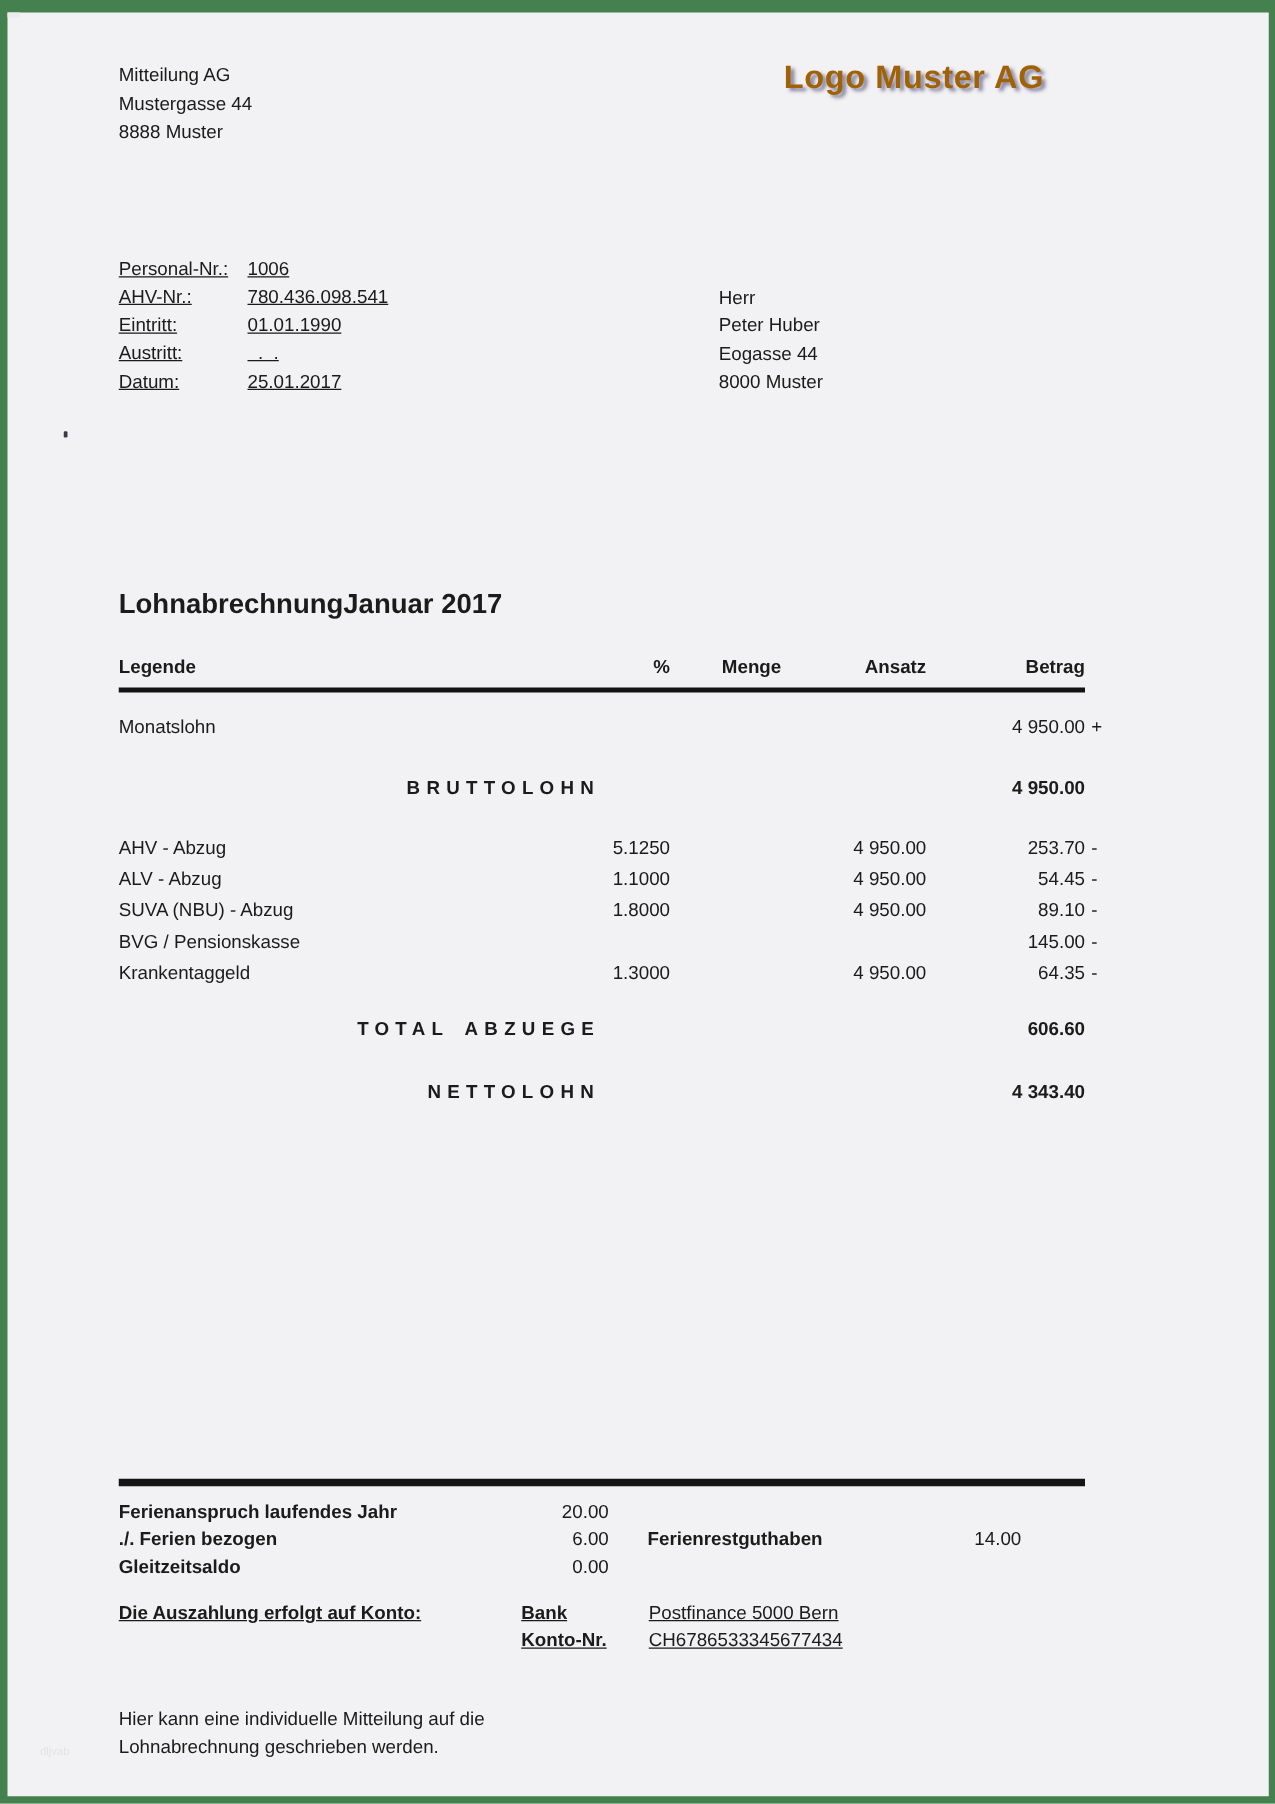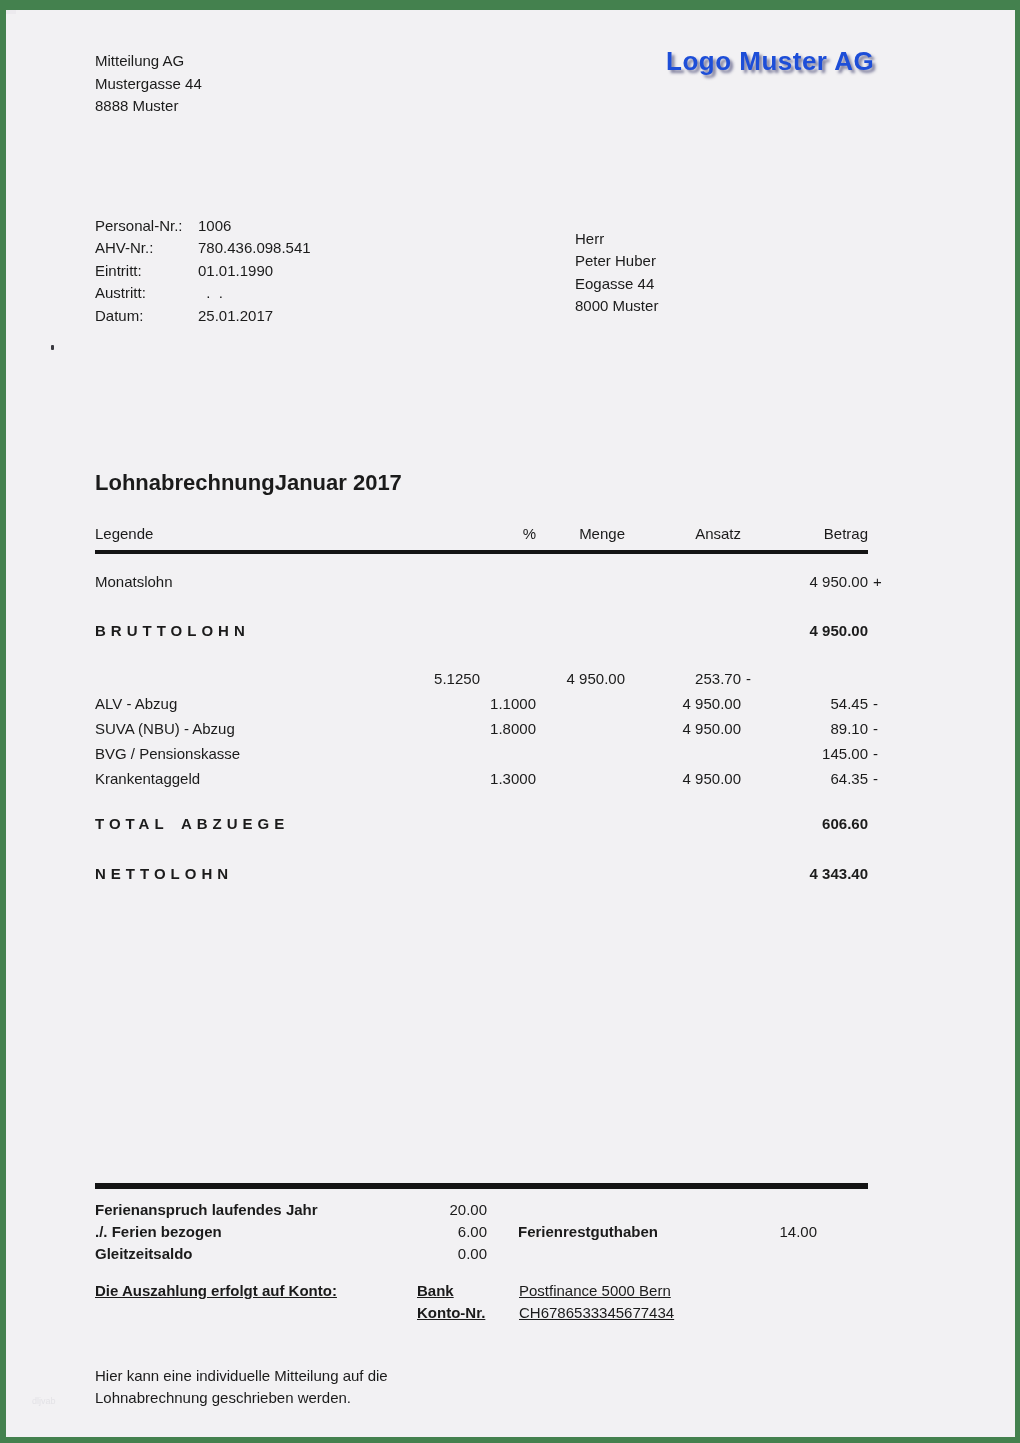--- a/index.html
+++ b/index.html
@@ -28,52 +28,52 @@
     background:#eceaee;
   }
 
   .abs { position:absolute; }
 
   
   .company { left:89px; top:40px; line-height:22.5px; }
 
   
   .logo {
-    left:660px; top:36px;
+    left:621px; top:36px;
     font-size:26px; font-weight:bold; letter-spacing:0.5px;
-    color:#1d4ed8;
+    color:#a16207;
     text-shadow:3px 3px 3px rgba(110,110,145,0.85);
   }
 
   
-  .info { left:89px; top:205px; }
+  .info { left:89px; top:195px;text-decoration:underline; }
   .irow { display:grid; grid-template-columns:103px auto; line-height:22.4px; }
 
   .recipient { left:569px; top:218px; line-height:22.4px; }
 
   .stray-dot { left:45px; top:335px; width:3px; height:5px; background:#3a3a40; border-radius:1px; }
 
   
   .title { left:89px; top:460px; font-size:22px; font-weight:bold; display:flex; }
 
   
   .table { left:89px; top:512px; width:789px; }
   .trow, .thead {
     display:grid;
     grid-template-columns:1fr 56px 89px 116px 127px 16px;
   }
-  .thead { line-height:24px; font-weight:normal; }
+  .thead { line-height:24px; font-weight:bold; }
   .trow  { line-height:25px; }
   .num   { text-align:right; }
   .sign  { padding-left:5px; text-align:left; }
   .rule-thick { height:4px; background:#141414; width:773px; margin-top:4px; }
   .sp16 { height:15px; } .sp24 { height:24px; } .sp23 { height:23px; }
   .sp20 { height:20px; } .sp25 { height:25px; }
   .bold { font-weight:bold; }
-  .spaced { letter-spacing:5px; word-spacing:4px; }
+  .spaced { letter-spacing:5px; word-spacing:4px;text-align:right; }
 
   
   .bottom { left:89px; top:1173px; width:789px; }
   .rule-heavy { height:6px; background:#141414; width:773px; margin-bottom:10px; }
   .vrow { display:grid; grid-template-columns:292px 100px 31px 160px 139px; line-height:22px; }
   .vrow .lbl, .prow .lbl { font-weight:bold; }
   .payment { margin-top:15px; }
   .prow { display:grid; grid-template-columns:322px 102px 1fr; line-height:22px;text-decoration:underline; }
 
   
@@ -158,20 +158,21 @@
       <span class="spaced">BRUTTOLOHN</span>
       <span class="num"></span>
       <span class="num"></span>
       <span class="num"></span>
       <span class="num">4 950.00</span>
       <span class="sign"></span>
     </div>
     <div class="sp23"></div>
 
     <div class="trow">
+      <span>AHV - Abzug</span>
       <span class="num">5.1250</span>
       <span class="num"></span>
       <span class="num">4 950.00</span>
       <span class="num">253.70</span>
       <span class="sign">-</span>
     </div>
     <div class="trow">
       <span>ALV - Abzug</span>
       <span class="num">1.1000</span>
       <span class="num"></span>

